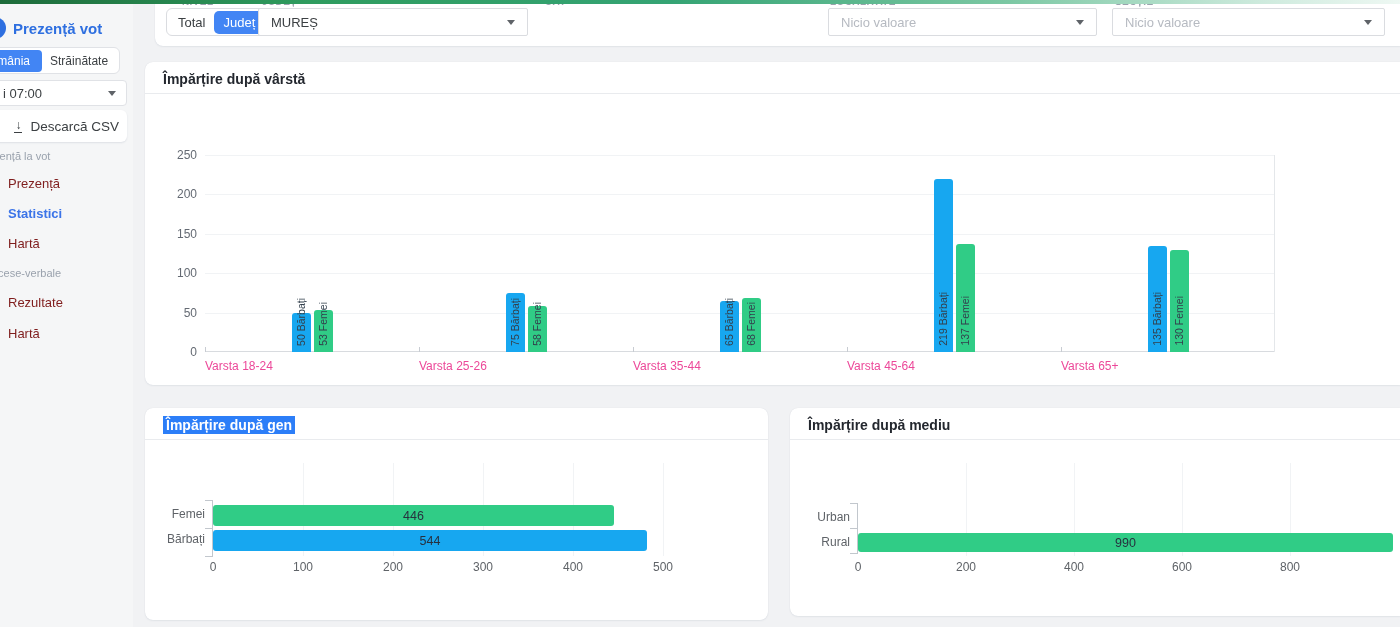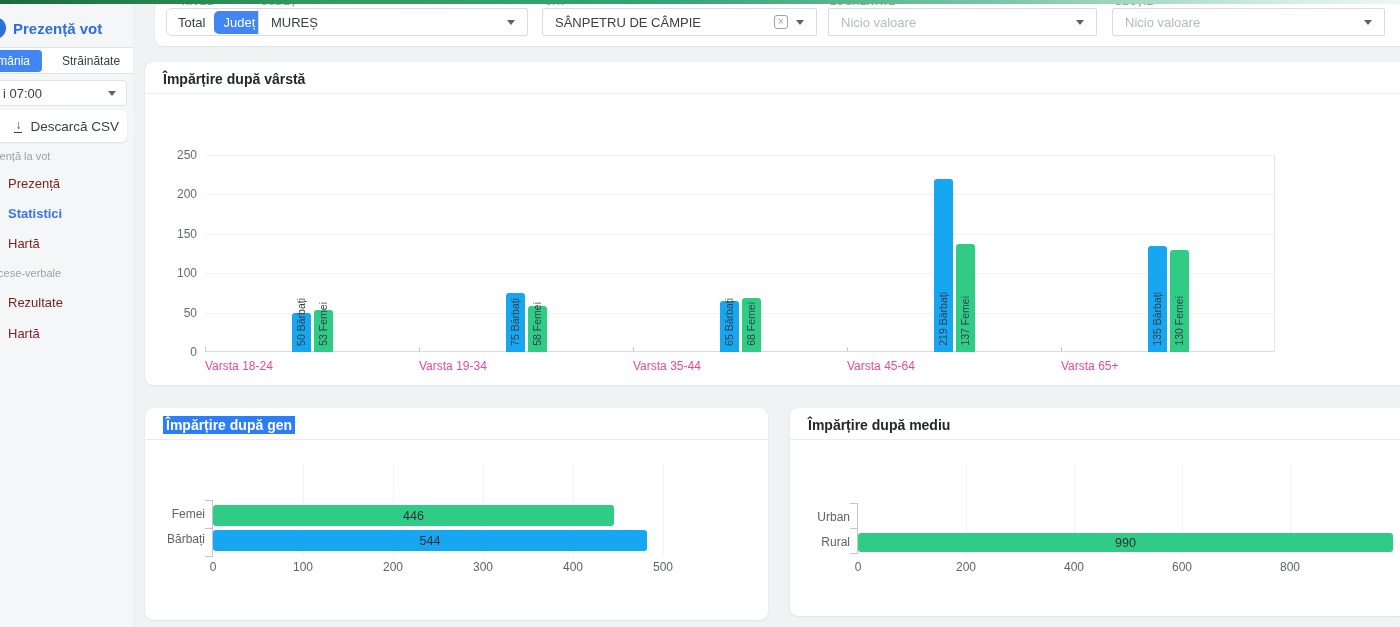--- a/index.html
+++ b/index.html
@@ -11,21 +11,21 @@
     background:linear-gradient(90deg,#1d6b3a 0%,#2f9c5f 22%,#35a474 48%,#7cc8a4 72%,#cdeadd 90%,#eef8f3 100%);}
 
   
   .sidebar{position:absolute;left:0;top:0;width:133px;height:627px;background:#f5f6f7;overflow:hidden;z-index:5;}
   .brand{position:absolute;left:0;top:17px;display:flex;align-items:center;}
   .brand-icon{width:22px;height:22px;border-radius:50%;background:#2e6fe0;margin-left:-16px;flex:0 0 auto;}
   .brand-title{margin-left:7px;font-size:15px;font-weight:700;color:#2e6fe0;white-space:nowrap;}
   .side-tabs{position:absolute;left:-34px;top:47px;height:27px;display:flex;align-items:center;
     background:#fff;border:1px solid #e0e2e6;border-radius:6px;padding:0 3px;}
   .side-tab{border:0;background:transparent;font-family:inherit;font-size:12px;color:#3c4043;
-    padding:4px 20px;white-space:nowrap;border-radius:4px;cursor:pointer;}
+    padding:4px 8px;white-space:nowrap;border-radius:4px;cursor:pointer;}
   .side-tab.active{background:#4285f4;color:#fff;padding:4px 12px;}
   .time-select{position:absolute;left:-20px;top:80px;width:147px;height:26px;background:#fff;
     border:1px solid #e0e2e6;border-radius:4px;display:flex;align-items:center;
     padding-left:22px;padding-right:10px;font-size:13px;color:#3c4043;cursor:pointer;}
   .caret{width:0;height:0;border-left:4px solid transparent;border-right:4px solid transparent;
     border-top:5px solid #5f6368;margin-left:auto;flex:0 0 auto;}
   .csv-btn{position:absolute;left:-20px;top:110px;width:147px;height:32px;background:#fff;border:0;
     border-radius:6px;box-shadow:0 1px 2px rgba(23,43,77,.10);display:flex;align-items:center;
     justify-content:flex-end;padding-right:8px;gap:8px;font-family:inherit;font-size:13.5px;color:#3c4043;cursor:pointer;}
   .dl-icon{font-size:12px;color:#3c4043;border-bottom:1.5px solid #3c4043;line-height:11px;padding:0 1px 1px;}
@@ -123,25 +123,20 @@
   <div class="toggle-box">
     <span class="toggle-opt">Total</span>
     <span class="toggle-opt active">Județ</span>
   </div>
 
   <div class="sel" style="left:103px;width:270px">
     <span class="val">MUREȘ</span>
     <span class="caret"></span>
   </div>
 
-  <div class="sel" style="left:387px;width:275px">
-    <span class="val">SÂNPETRU DE CÂMPIE</span>
-    <span class="clear-box">×</span>
-    <span class="caret after-clear"></span>
-  </div>
 
   <div class="sel" style="left:673px;width:269px">
     <span class="ph">Nicio valoare</span>
     <span class="caret"></span>
   </div>
 
   <div class="sel" style="left:957px;width:273px">
     <span class="ph">Nicio valoare</span>
     <span class="caret"></span>
   </div>
@@ -179,21 +174,21 @@
       </div>
       <div class="slot-lab" style="left: 0px;">Varsta 18-24</div>
       <div class="slot" style="left: 214px;">
         <div class="vbar" style="height: 59px; background: rgb(23, 167, 240);">
           <div class="bar-lab">75 Bărbați</div>
         </div>
         <div class="vbar" style="height: 46px; background: rgb(48, 204, 134);">
           <div class="bar-lab">58 Femei</div>
         </div>
       </div>
-      <div class="slot-lab" style="left: 214px;">Varsta 19-34</div>
+      <div class="slot-lab" style="left: 214px;">Varsta 25-26</div>
       <div class="slot" style="left: 428px;">
         <div class="vbar" style="height: 51px; background: rgb(23, 167, 240);">
           <div class="bar-lab">65 Bărbați</div>
         </div>
         <div class="vbar" style="height: 54px; background: rgb(48, 204, 134);">
           <div class="bar-lab">68 Femei</div>
         </div>
       </div>
       <div class="slot-lab" style="left: 428px;">Varsta 35-44</div>
       <div class="slot" style="left: 642px;">

